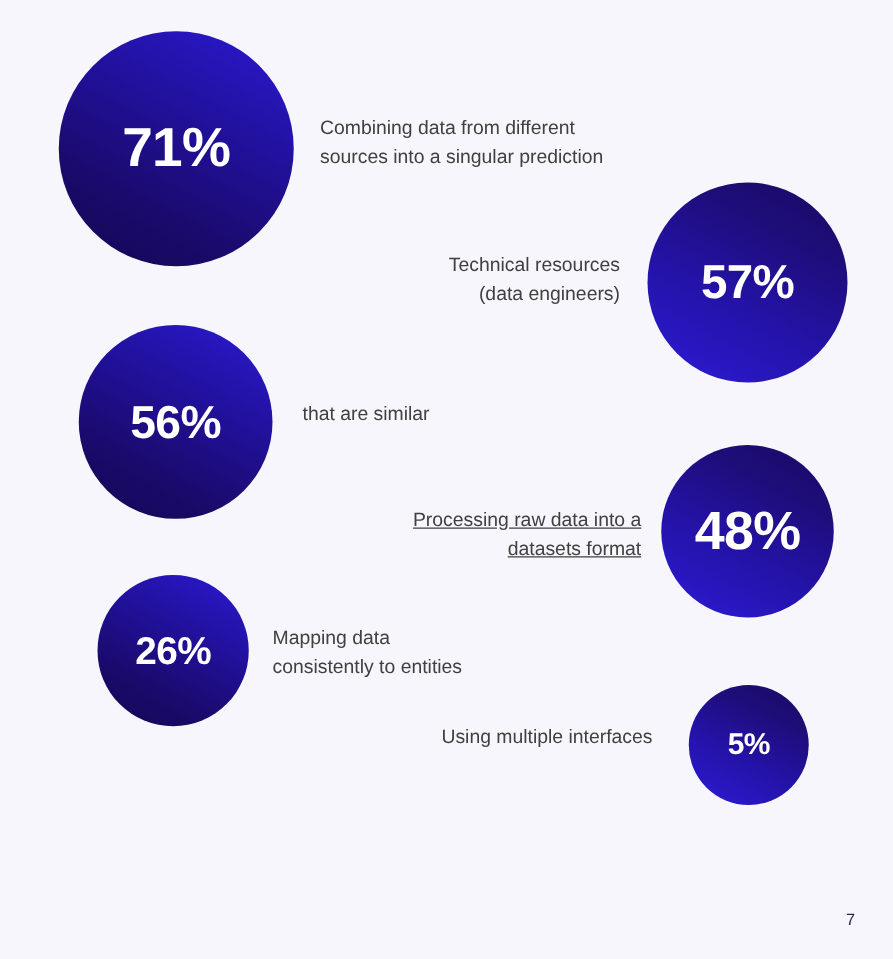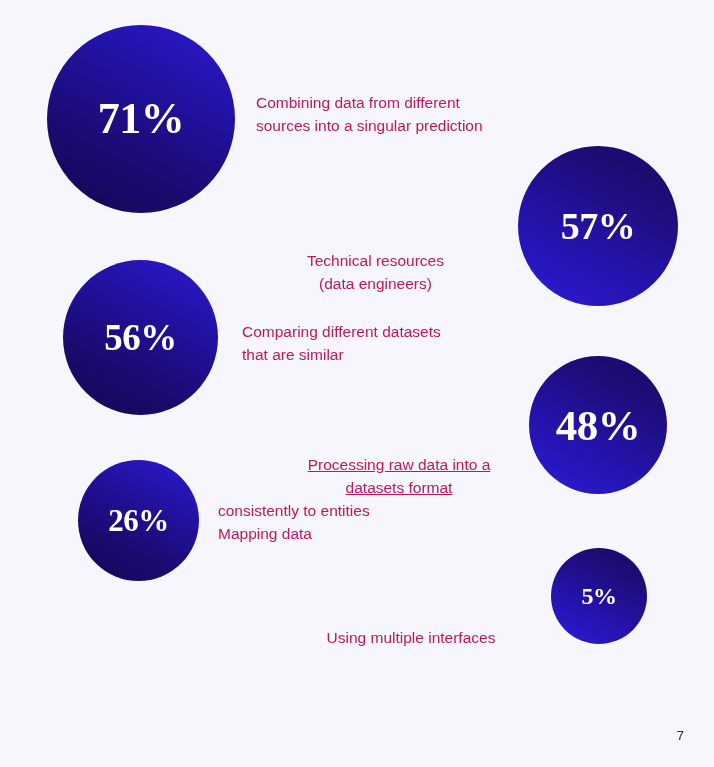--- a/index.html
+++ b/index.html
@@ -35,42 +35,42 @@
     align-items: center;
     justify-content: center;
     box-sizing: border-box;
   }
   .bubble-value {
     color: #ffffff;
     font-weight: bold;
     letter-spacing: -0.5px;
     line-height: 1;
     white-space: nowrap;
-    font-family: Liberation Serif, serif;
+    font-family: Liberation Sans, sans-serif;
   }
 
   
   .grad-left {
     background: linear-gradient(28deg, #140653 0%, #1a0a6b 28%, #21119c 62%, #2b1ad2 100%);
   }
   .grad-right {
     background: linear-gradient(208deg, #190a63 0%, #1d0d78 26%, #2413a8 60%, #2c1bd6 100%);
   }
 
   
   .label {
     position: absolute;
-    color: #be185d;
+    color: #404040;
     font-size: 15.5px;
     line-height: 1.47;
     font-family: "Liberation Sans", sans-serif;
     white-space: pre-line;
   }
   .label.align-left  { text-align: left;  }
-  .label.align-right { text-align: center; margin-top: 48px; }
+  .label.align-right { text-align: right; }
 
   
   #page-number {
     position: absolute;
     right: 30px;
     bottom: 24px;
     font-size: 13px;
     color: #2b2550;
     font-family: "Liberation Sans", sans-serif;
   }
@@ -89,33 +89,33 @@
       <div class="stat-row">
         <div class="bubble grad-right" style="left: 518px; top: 146px; width: 160px; height: 160px;">
           <span class="bubble-value" style="font-size: 38px;">57%</span>
         </div>
         <div class="label align-right" style="left: 255px; top: 202px; width: 241px;"><div>Technical resources</div><div>(data engineers)</div></div>
       </div>
       <div class="stat-row">
         <div class="bubble grad-left" style="left: 63px; top: 260px; width: 155px; height: 155px;">
           <span class="bubble-value" style="font-size: 37px;">56%</span>
         </div>
-        <div class="label align-left" style="left: 242px; top: 321px; width: 250px;"><div>Comparing different datasets</div><div>that are similar</div></div>
+        <div class="label align-left" style="left: 242px; top: 321px; width: 250px;"><div>that are similar</div></div>
       </div>
       <div class="stat-row">
         <div class="bubble grad-right" style="left: 529px; top: 356px; width: 138px; height: 138px;">
           <span class="bubble-value" style="font-size: 43px;">48%</span>
         </div>
         <div class="label align-right" style="left: 285px; top: 406px; width: 228px; text-decoration: underline;"><div>Processing raw data into a</div><div>datasets format</div></div>
       </div>
       <div class="stat-row">
         <div class="bubble grad-left" style="left: 78px; top: 460px; width: 121px; height: 121px;">
           <span class="bubble-value" style="font-size: 31px;">26%</span>
         </div>
-        <div class="label align-left" style="left: 218px; top: 500px; width: 210px;"><div>consistently to entities</div><div>Mapping data</div></div>
+        <div class="label align-left" style="left: 218px; top: 500px; width: 210px;"><div>Mapping data</div><div>consistently to entities</div></div>
       </div>
       <div class="stat-row">
         <div class="bubble grad-right" style="left: 551px; top: 548px; width: 96px; height: 96px;">
           <span class="bubble-value" style="font-size: 24px;">5%</span>
         </div>
         <div class="label align-right" style="left: 300px; top: 579px; width: 222px;"><div>Using multiple interfaces</div></div>
       </div>
     </div>
   <div id="page-number">7</div>
 </div>

